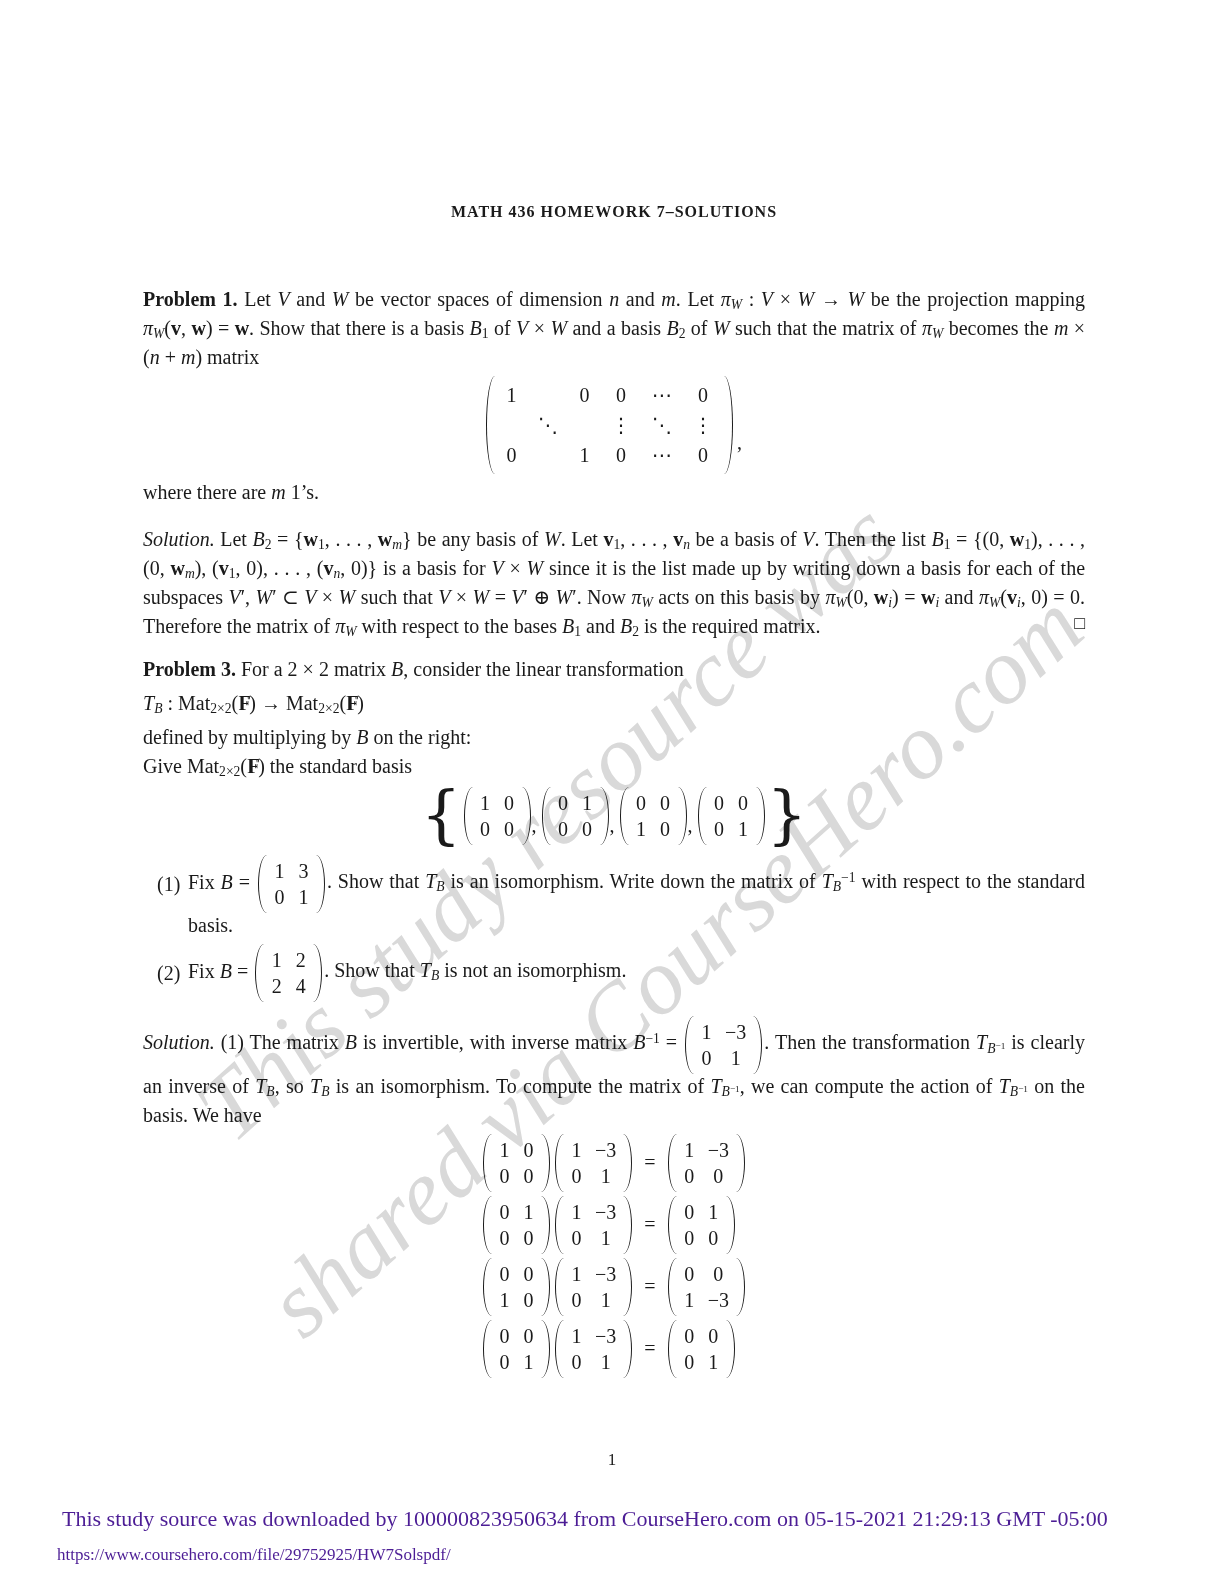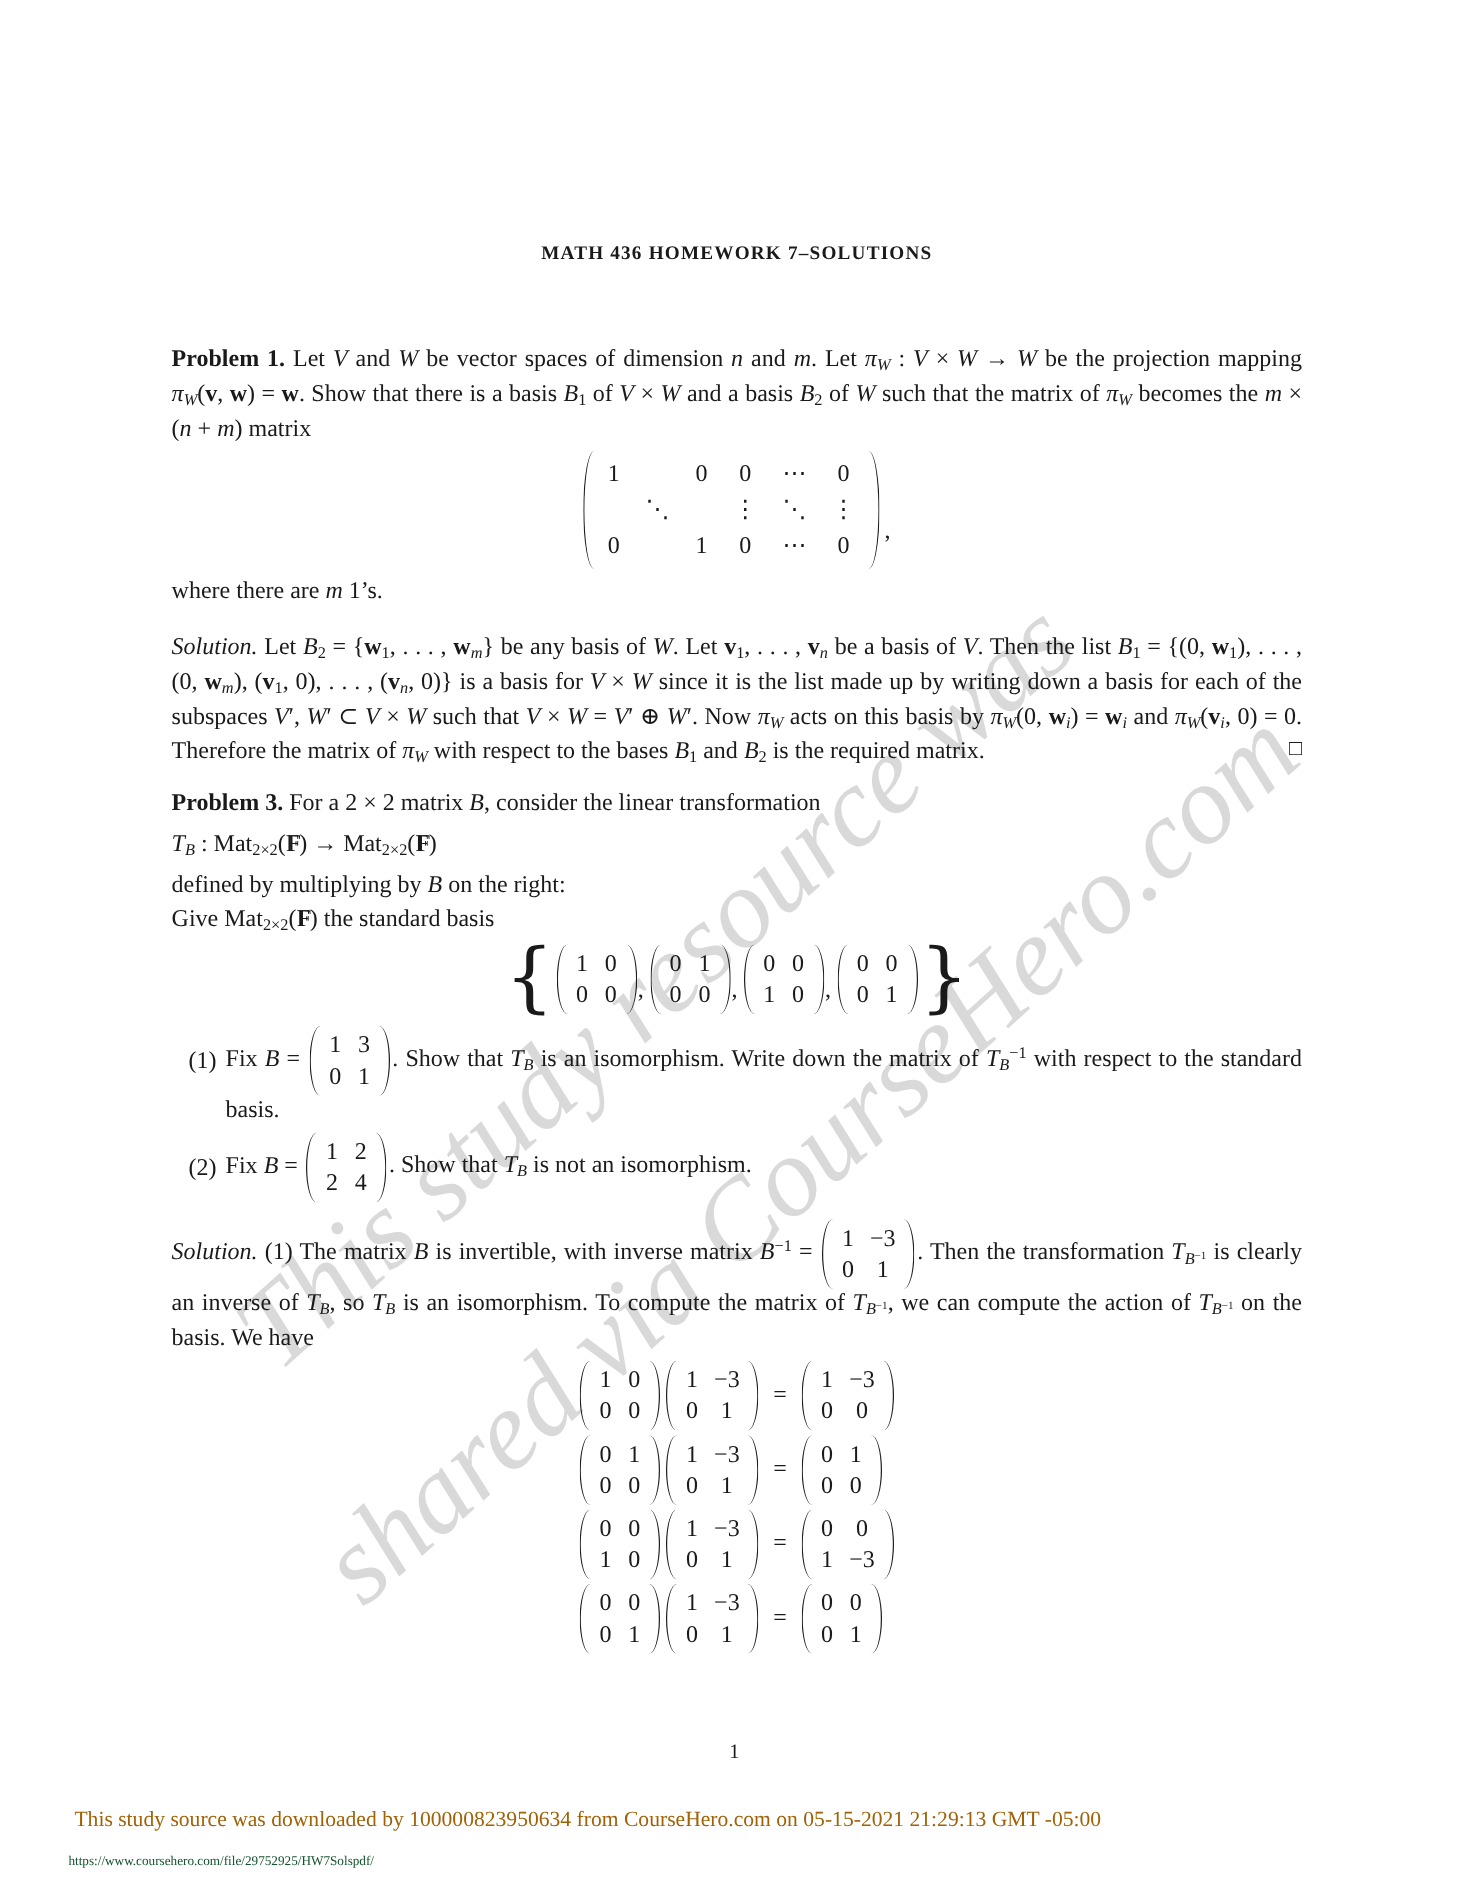--- a/index.html
+++ b/index.html
@@ -60,22 +60,22 @@
   .qed { position:absolute; right:0; bottom:3px; font-size:18px; }
 
   
   .equations { text-align:center; margin-top:6px; }
   .eqstack { display:inline-block; }
   .eq-line { display:flex; align-items:center; margin:0 0 8px; }
   .eq-line .mat + .mat { margin-left:5px; }
   .eq-eq { margin:0 12px; font-size:20px; }
 
   .pageno { position:absolute; left:0; top:1450px; width:1224px; text-align:center; font-size:17px; z-index:1; }
-  .footer1 { position:absolute; left:62px; top:1506px; font-size:18px; color:#a16207; z-index:1; }
-  .footer2 { position:absolute; left:57px; top:1545px; font-size:11px; color:#14532d; z-index:1; }
+  .footer1 { position:absolute; left:62px; top:1506px; font-size:22px; color:#4c1d95; z-index:1; }
+  .footer2 { position:absolute; left:57px; top:1545px; font-size:17px; color:#4c1d95; z-index:1; }
 </style>
 </head>
 <body>
 
 <div class="page">
 
   <div class="watermark">
     <div>This study resource was</div>
     <div>shared via CourseHero.com</div>
   </div>

